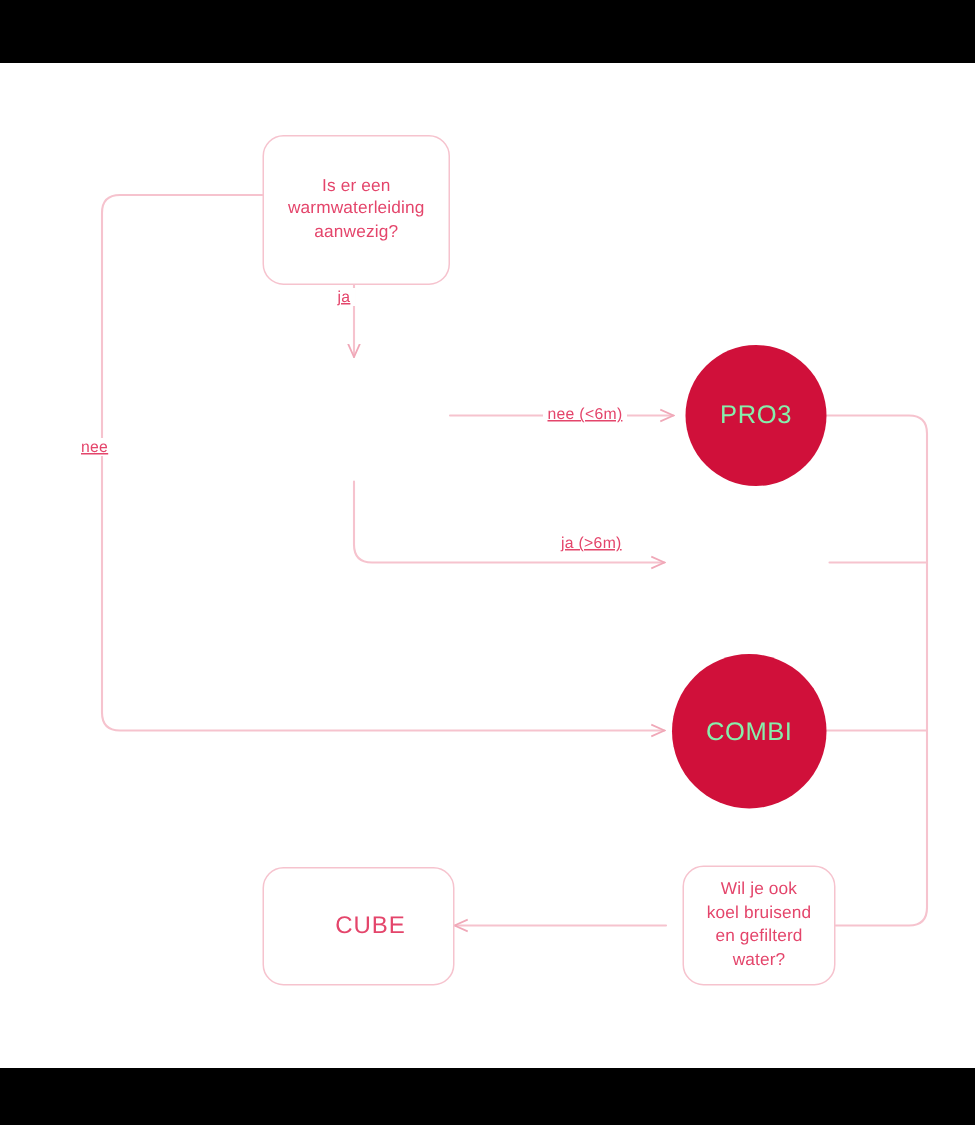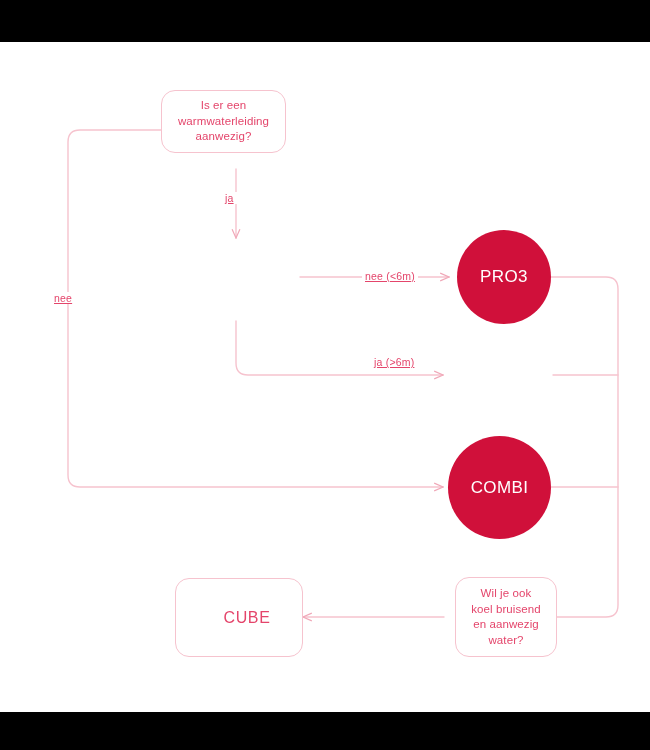--- a/index.html
+++ b/index.html
@@ -32,21 +32,21 @@
     line-height:15.5px;
     letter-spacing:.1px;
     white-space:pre-line;
     padding:0 8px;
   }
   .rbox.big .txt{font-size:16px;letter-spacing:.6px;}
 
   .circ{
     border-radius:50%;
     background:#D0103A;
-    color:#ffffff;
+    color:#86efac;
   }
   .circ .txt{
     font-size:17px;
     letter-spacing:.4px;
     font-weight:400;
   }
 
   .edgelabel{
     position:absolute;
     color:#E4456B;
@@ -85,40 +85,40 @@
         <path d="M 551 277 L 606 277 Q 618 277 618 289 L 618 605 Q 618 617 606 617 L 557 617"></path>
 
         <path d="M 553 375 L 618 375"></path>
 
         <path d="M 551 487 L 618 487"></path>
 
         <path d="M 444 617 L 303 617" marker-end="url(#ah)"></path>
       </g>
     </svg>
 
-    <div class="node rbox" style="left:161px;top:90px;width:125px;height:63px;">
+    <div class="node rbox" style="left:175px;top:90px;width:125px;height:100px;">
       <span class="txt">Is er een
 warmwaterleiding
 aanwezig?</span>
     </div>
 
 
     <div class="node circ" style="left:457px;top:230px;width:94px;height:94px;">
       <span class="txt">PRO3</span>
     </div>
 
 
     <div class="node circ" style="left:448px;top:436px;width:103px;height:103px;">
       <span class="txt">COMBI</span>
     </div>
 
     <div class="node rbox" style="left:455px;top:577px;width:102px;height:80px;">
       <span class="txt">Wil je ook
 koel bruisend
-en aanwezig
+en gefilterd
 water?</span>
     </div>
 
     <div class="node rbox big" style="left:175px;top:578px;width:128px;height:79px;padding-left:16px;">
       <span class="txt">CUBE</span>
     </div>
 
     <div class="edgelabel" style="left:222px;top:192px;">ja</div>
 
     <div class="edgelabel" style="left:51px;top:292px;">nee</div>

